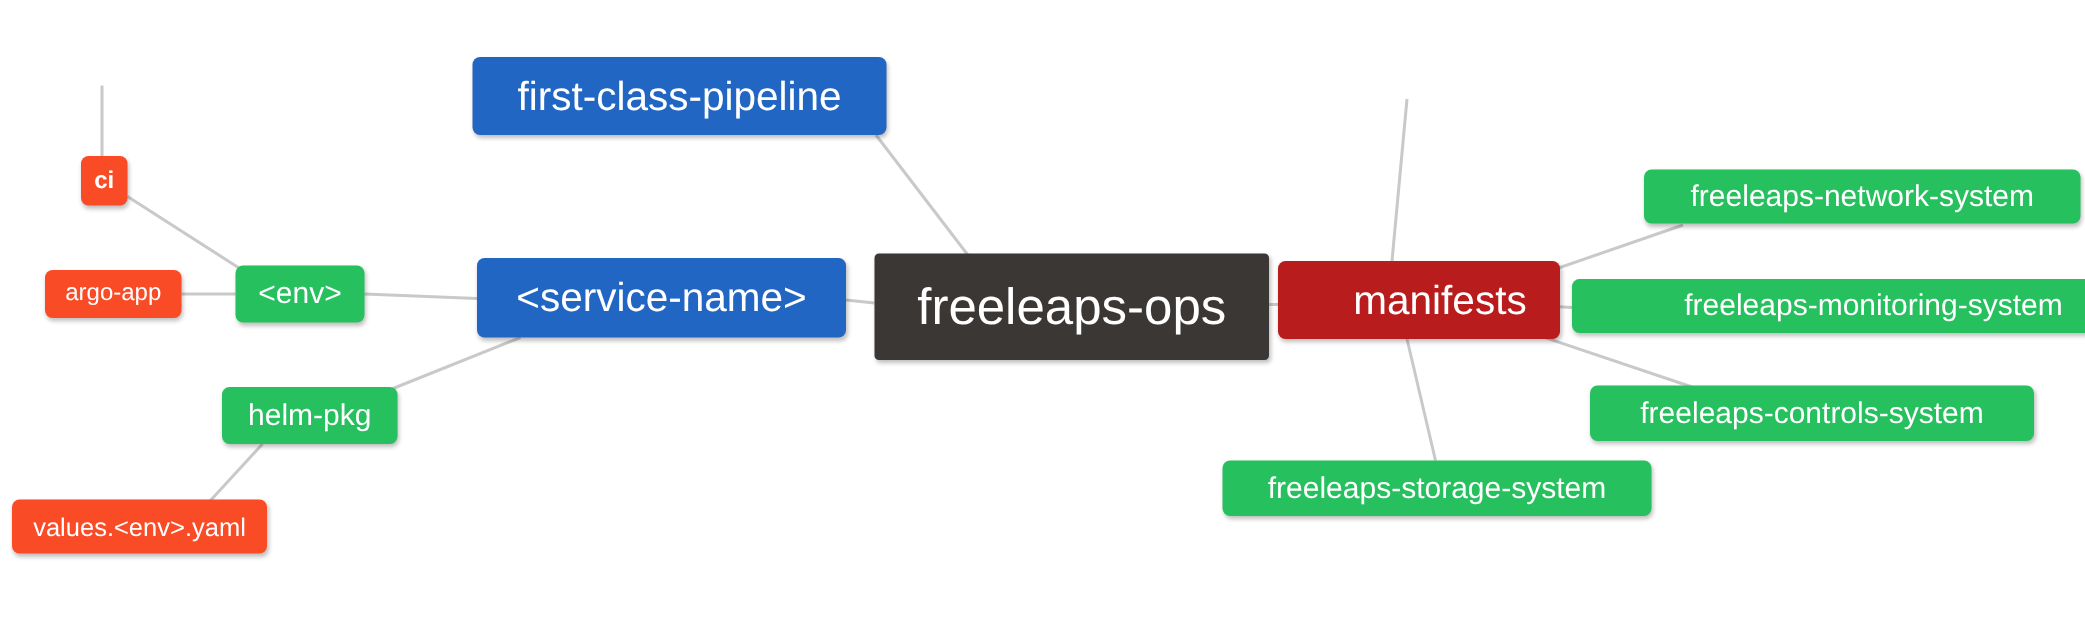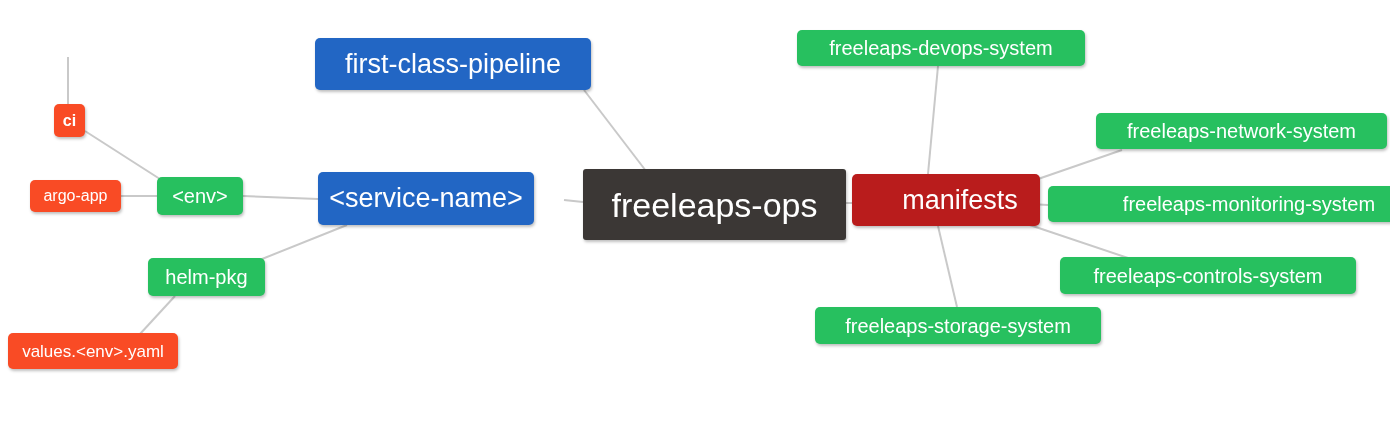--- a/index.html
+++ b/index.html
@@ -52,27 +52,26 @@
   <div class="node" style="left: 30px; top: 180px; width: 91px; height: 32px; font-size: 16px; background-color: rgb(249, 75, 37);">argo-app</div>
 
   <div class="node" style="left: 157px; top: 177px; width: 86px; height: 38px; font-size: 20px; background-color: rgb(39, 192, 95);">&lt;env&gt;</div>
 
   <div class="node" style="left: 8px; top: 333px; width: 170px; height: 36px; font-size: 17px; background-color: rgb(249, 75, 37);">values.&lt;env&gt;.yaml</div>
 
   <div class="node" style="left: 148px; top: 258px; width: 117px; height: 38px; font-size: 20px; background-color: rgb(39, 192, 95);">helm-pkg</div>
 
   <div class="node" style="left: 315px; top: 38px; width: 276px; height: 52px; font-size: 27px; background-color: rgb(34, 102, 196);">first-class-pipeline</div>
 
-  <div class="node" style="left: 318px; top: 172px; width: 216px; height: 53px; font-size: 27px; background-color: rgb(34, 102, 196); text-align: center;">&lt;service-name&gt;</div>
+  <div class="node" style="left: 318px; top: 172px; width: 246px; height: 53px; font-size: 27px; background-color: rgb(34, 102, 196); text-align: center;">&lt;service-name&gt;</div>
 
   <div class="node" style="left: 583px; top: 169px; width: 263px; height: 71px; font-size: 34px; border-radius: 3px; background-color: rgb(59, 55, 53);">freeleaps-ops</div>
 
   <div class="node" style="left: 852px; top: 174px; width: 160px; height: 52px; font-size: 27px; background-color: #b91c1c; padding-left: 28px;">manifests</div>
 
-  <div class="node" style="left: 797px; top: 30px; width: 288px; height: 36px; font-size: 20px; background-color: rgb(39, 192, 95);">freeleaps-devops-system</div>
 
   <div class="node" style="left: 1055px; top: 113px; width: 291px; height: 36px; font-size: 20px; background-color: rgb(39, 192, 95); margin-left: 41px;">freeleaps-network-system</div>
 
   <div class="node" style="left: 1048px; top: 186px; width: 330px; height: 36px; font-size: 20px; background-color: rgb(39, 192, 95); padding-left: 36px;">freeleaps-monitoring-system</div>
 
   <div class="node" style="left: 1060px; top: 257px; width: 296px; height: 37px; font-size: 20px; background-color: rgb(39, 192, 95);">freeleaps-controls-system</div>
 
   <div class="node" style="left: 815px; top: 307px; width: 286px; height: 37px; font-size: 20px; background-color: rgb(39, 192, 95);">freeleaps-storage-system</div>
 
 </div>

